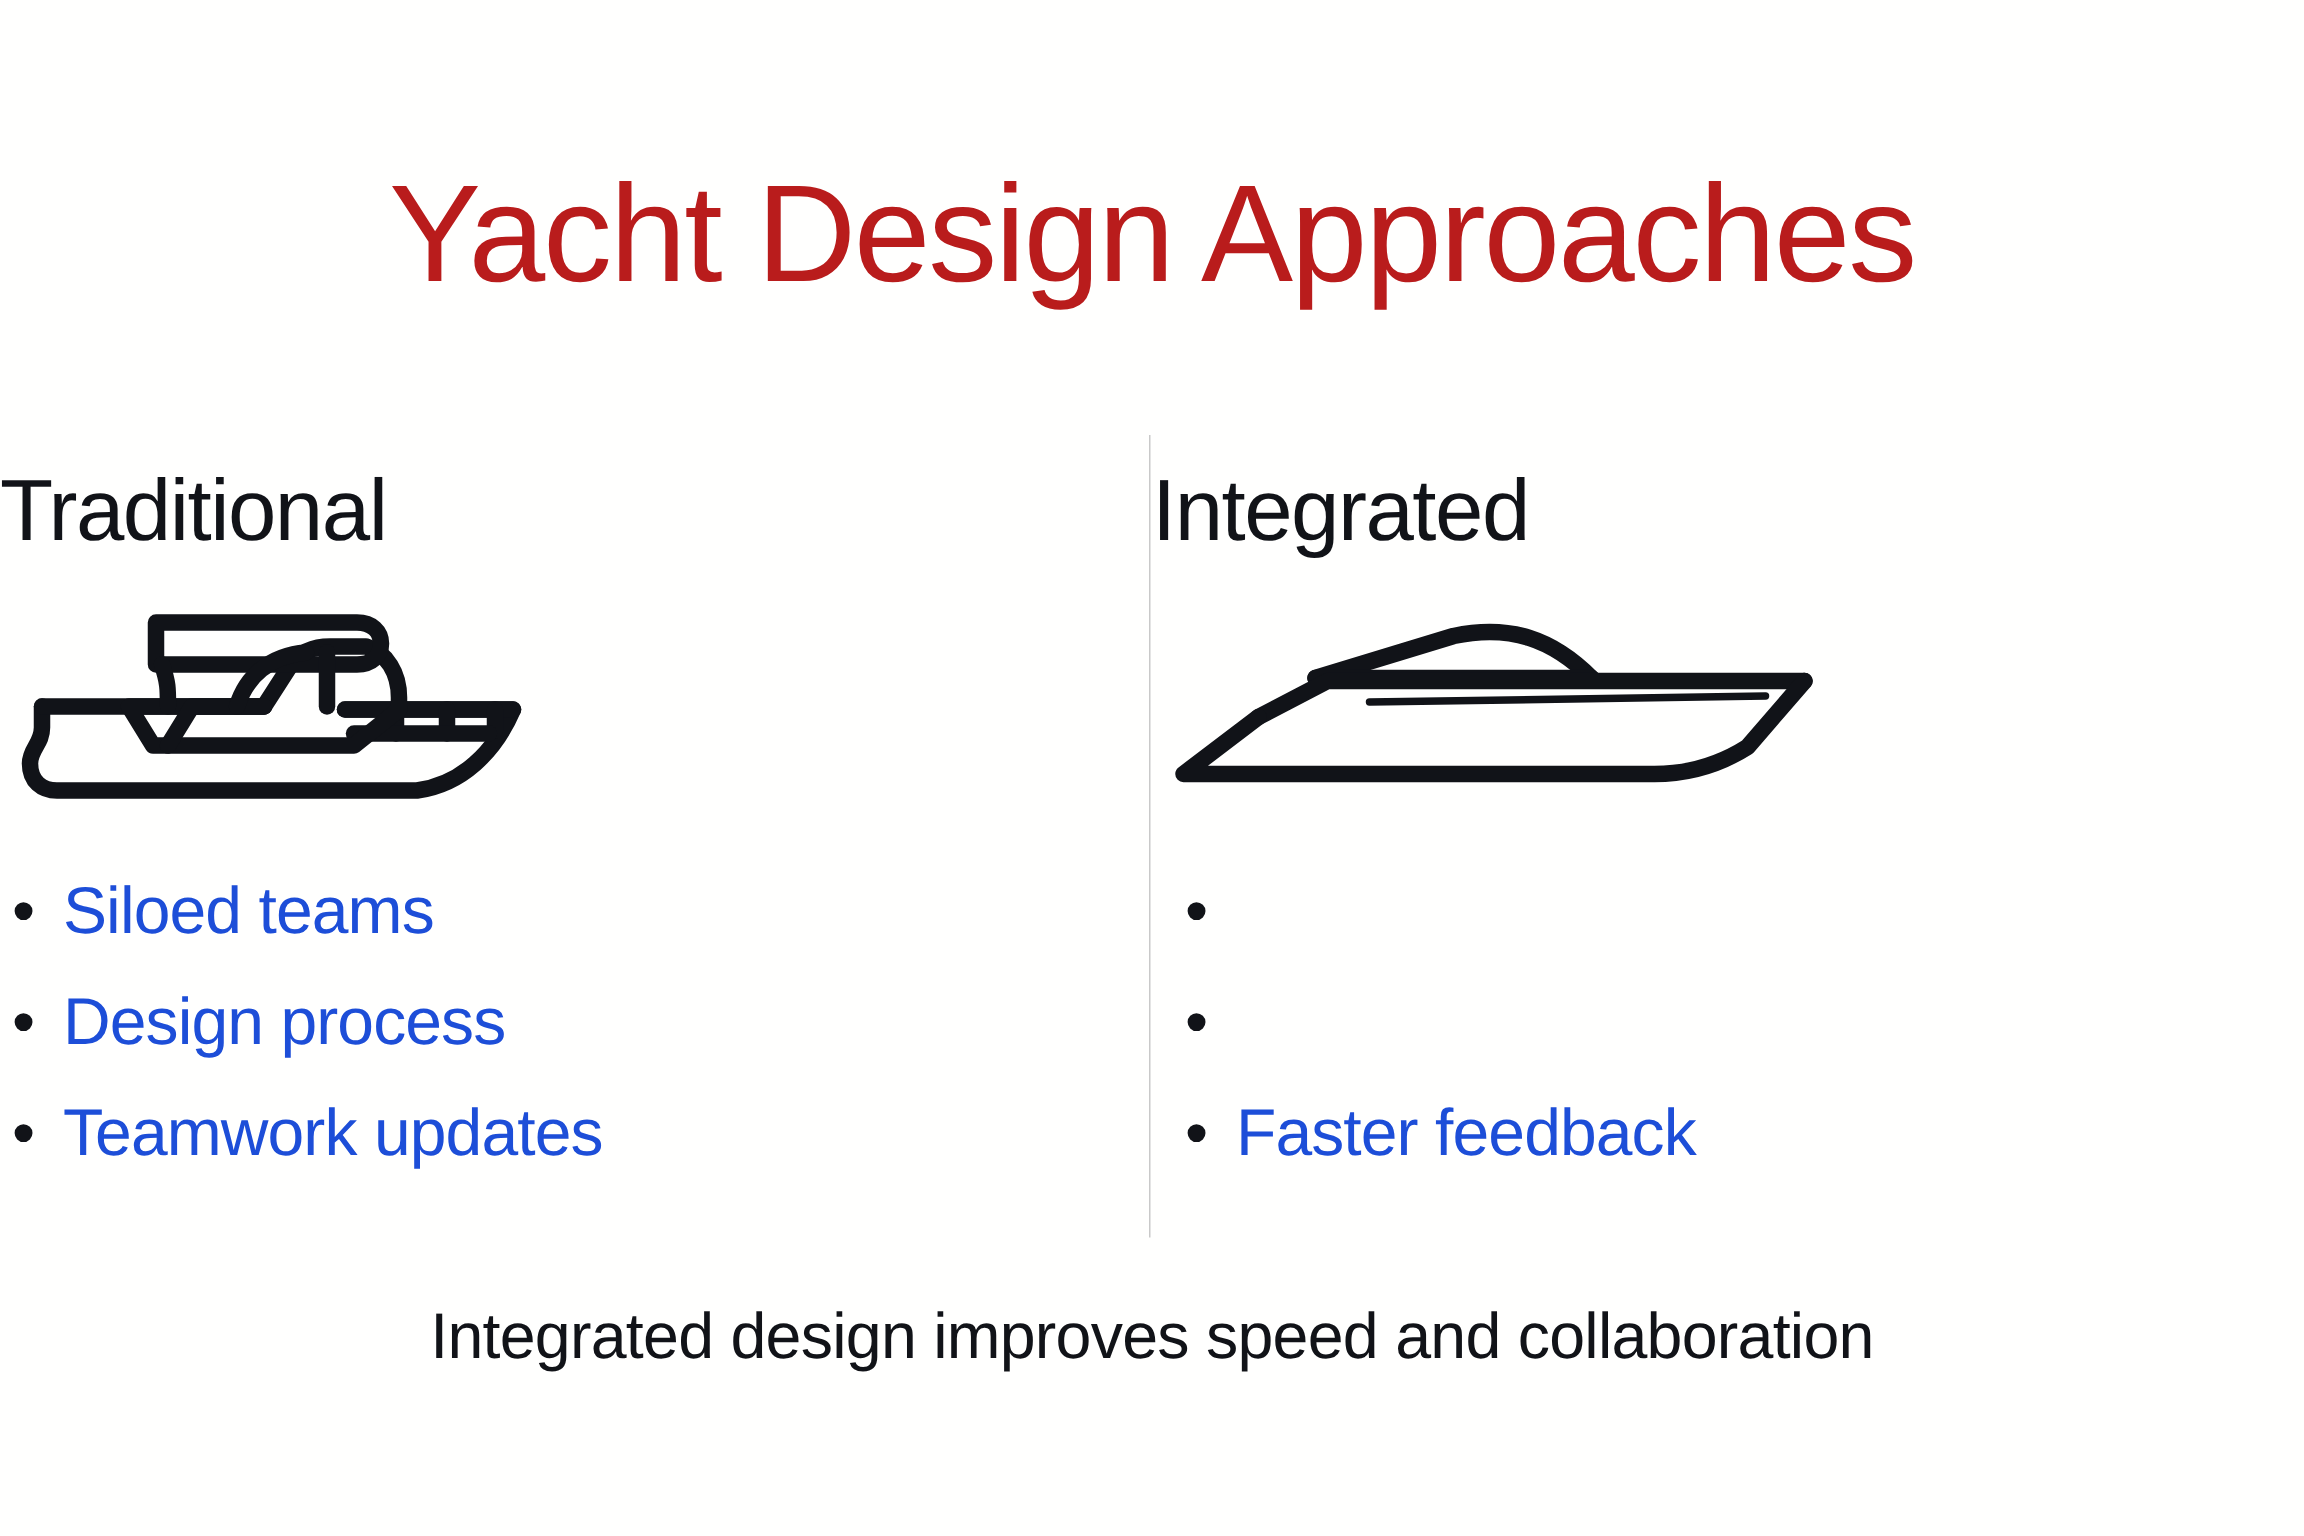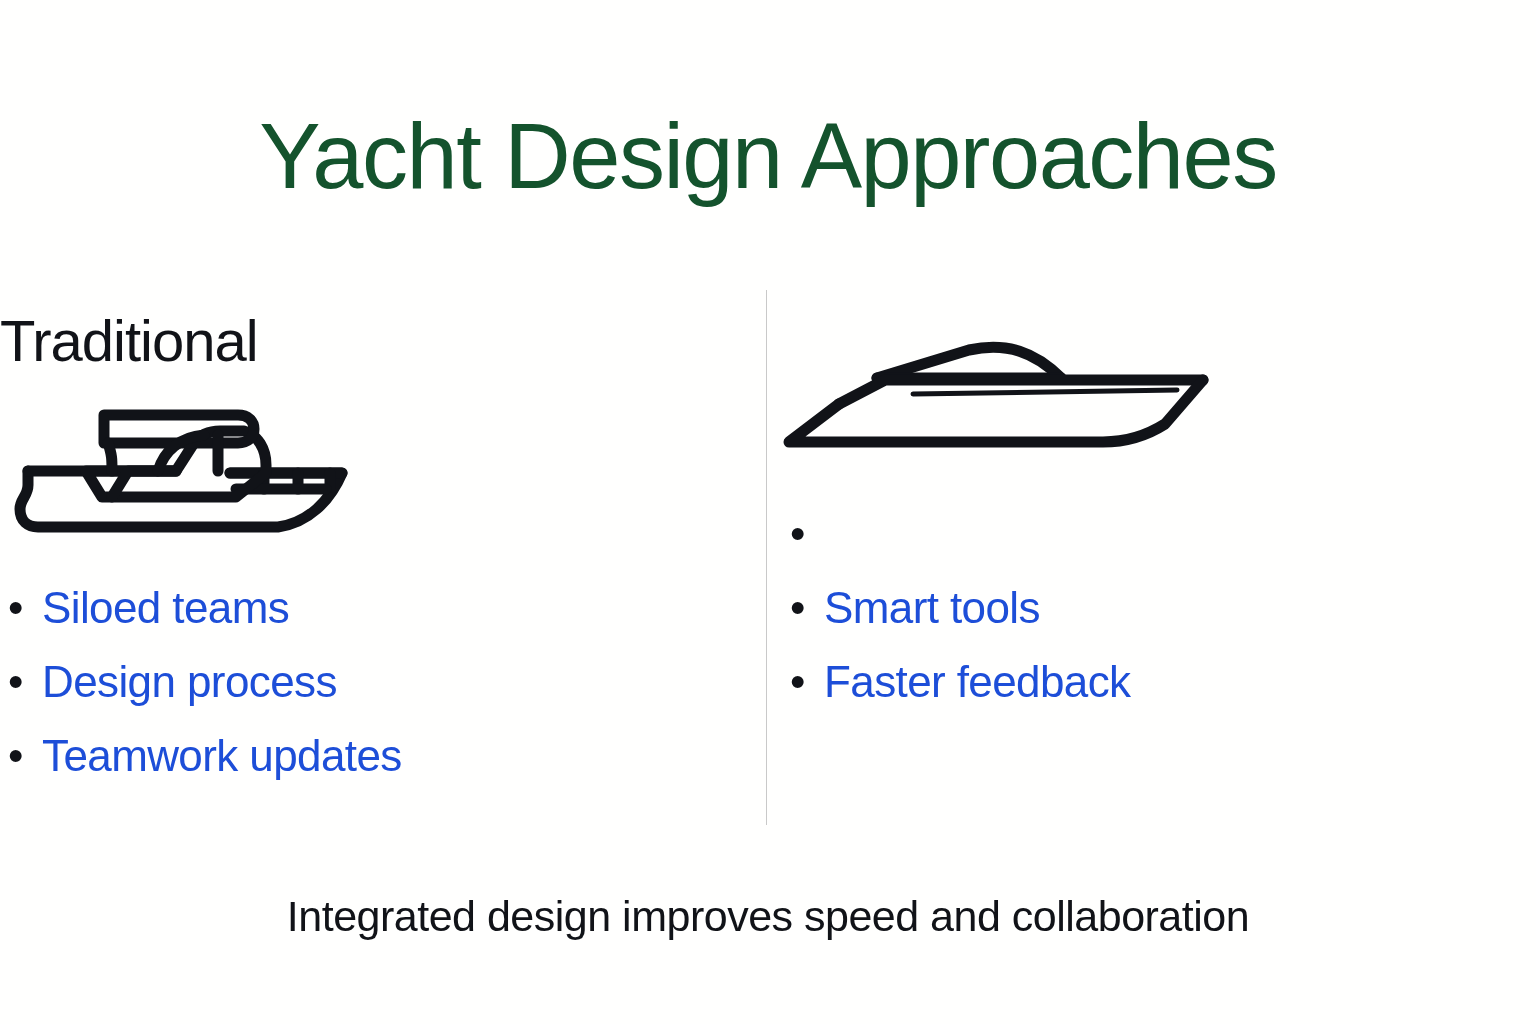--- a/index.html
+++ b/index.html
@@ -25,21 +25,21 @@
   .title {
     position: absolute;
     left: 0;
     top: 108px;
     width: 1536px;
     text-align: center;
     font-size: 92px;
     line-height: 1.05;
     font-weight: 400;
     letter-spacing: -1.5px;
-    color: #14532d;
+    color: #b91c1c;
     white-space: nowrap;
   }
 
   
   .columns {
     position: absolute;
     left: 0;
     top: 296px;
     width: 1536px;
     height: 540px;
@@ -120,21 +120,20 @@
     position: absolute;
     left: 0;
     top: 866px;
     width: 1536px;
     text-align: center;
     font-size: 43px;
     line-height: 1.2;
     letter-spacing: -0.5px;
     color: #111318;
     white-space: nowrap;
-    margin-top: 25px;
   }
 </style>
 </head>
 <body>
 
 <div class="slide">
 
   <div class="title">Yacht Design Approaches</div>
 
   <div class="divider"></div>
@@ -183,20 +182,21 @@
           <span class="bullet-text">Design process</span>
         </div>
         <div class="bullet-row">
           <span class="bullet-dot">•</span>
           <span class="bullet-text">Teamwork updates</span>
         </div>
       </div>
     </div>
 
     <div class="column">
+      <div class="col-head">Integrated</div>
 
       <div class="illo right-illo">
         <svg width="450" height="118" viewBox="0 0 450 118" fill="none" stroke="#111318" stroke-width="11" stroke-linecap="round" stroke-linejoin="round">
 
           <path d="M104 40 L196 12 C234 4 262 14 288 40"></path>
           <path d="M104 40 L288 40"></path>
 
           <path d="M66 66 L112 42 L430 42"></path>
 
           <path d="M430 42 L392 86 C370 100 348 104 330 104 L16 104 L66 66"></path>
@@ -204,21 +204,20 @@
           <path d="M140 56 L404 52" stroke-width="5"></path>
         </svg>
       </div>
 
       <div class="bullets right-bullets">
         <div class="bullet-row">
           <span class="bullet-dot">•</span>
         </div>
         <div class="bullet-row">
           <span class="bullet-dot">•</span>
-          <span class="bullet-text">Smart tools</span>
         </div>
         <div class="bullet-row">
           <span class="bullet-dot">•</span>
           <span class="bullet-text">Faster feedback</span>
         </div>
       </div>
     </div>
 
   </div>
 

